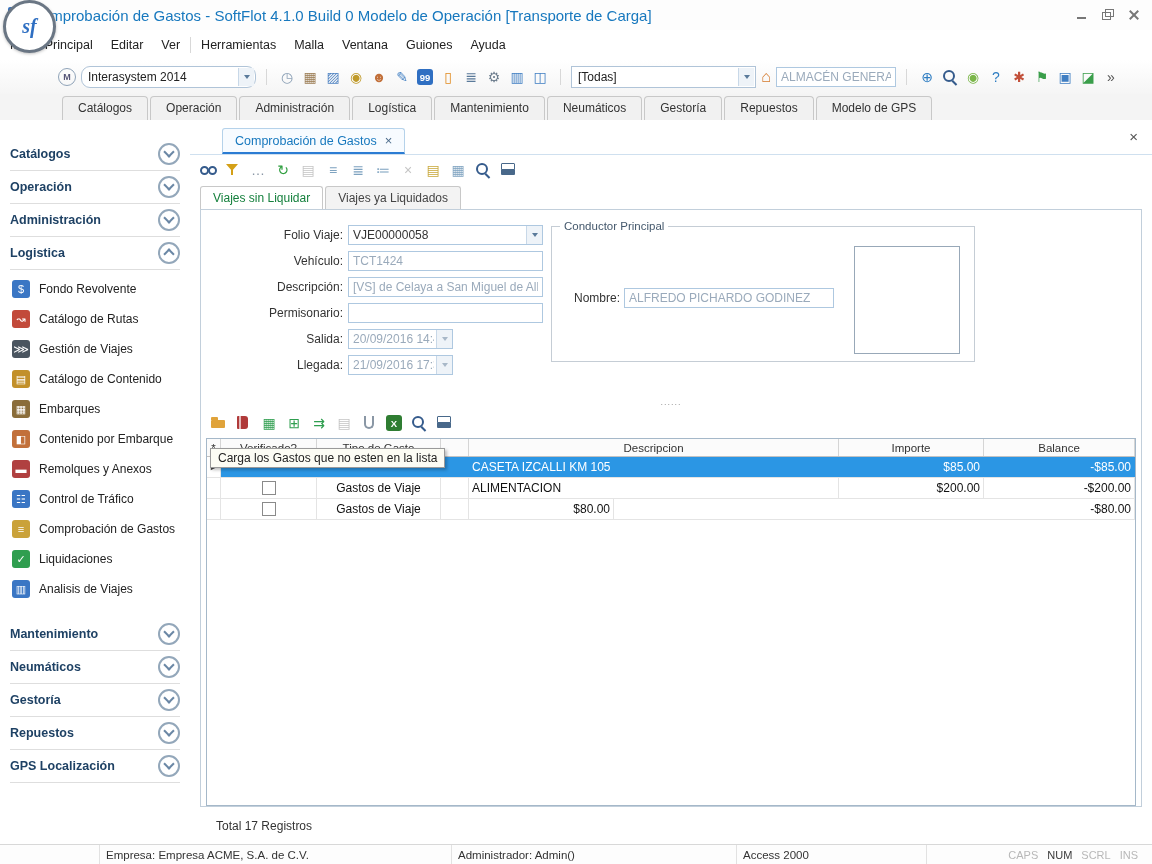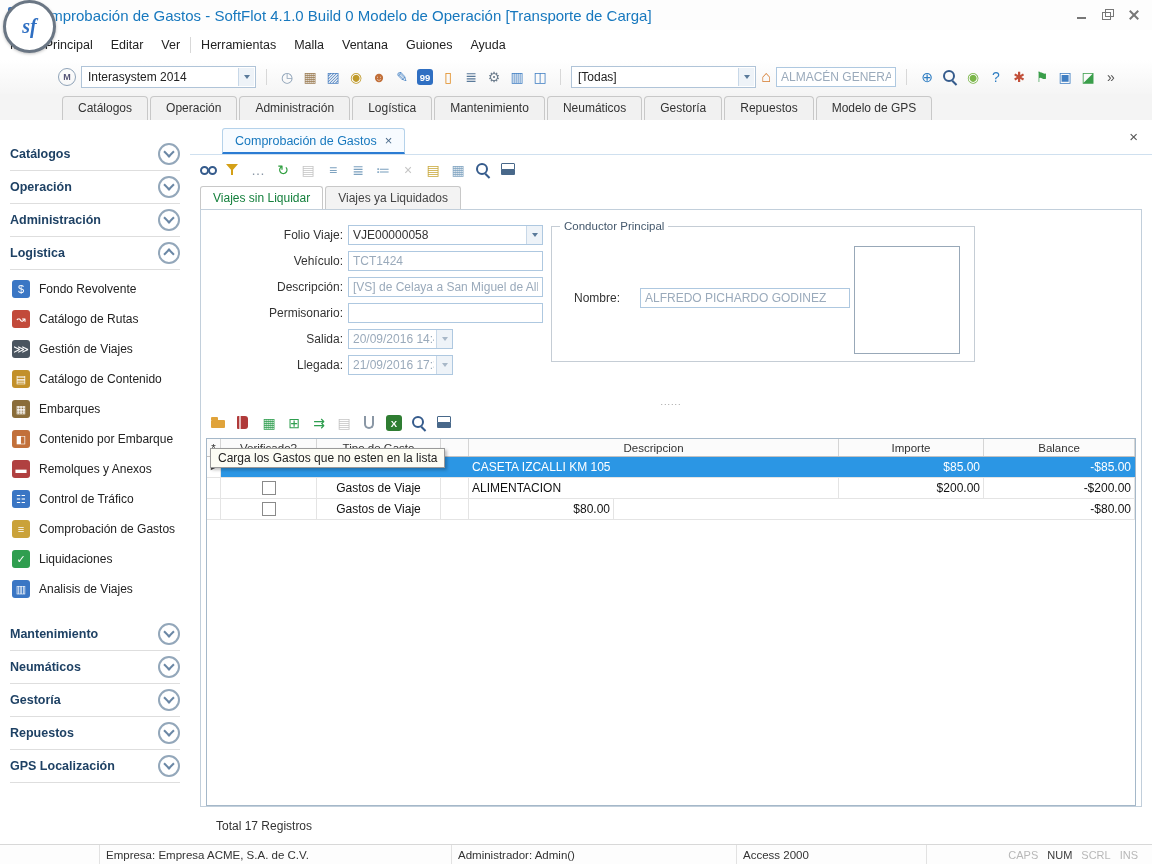--- a/index.html
+++ b/index.html
@@ -29,21 +29,21 @@
   
   .toolbar{position:absolute;left:0;top:60px;right:0;height:34px;display:flex;align-items:center;
            padding-left:58px;border-bottom:1px solid #e2e2e2;background:linear-gradient(#fff,#f5f5f5);}
   .logo{position:absolute;left:3px;top:0px;width:47px;height:47px;border-radius:50%;background:#fff;
         border:3px solid #6a7684;display:flex;align-items:center;justify-content:center;z-index:20;box-shadow:0 1px 3px rgba(0,0,0,.25);}
   .logo i{font-family:"Liberation Serif",serif;font-style:italic;font-weight:bold;font-size:20px;color:#2f6fc2;}
   .mbadge{width:16px;height:16px;border-radius:50%;border:1px solid #8fa3b8;color:#557;display:inline-flex;
           align-items:center;justify-content:center;font-size:9px;font-weight:bold;margin-right:5px;}
   .combo{position:relative;height:22px;border:1px solid #b0c4d8;background:#fff;display:inline-flex;
          align-items:center;padding:0 18px 0 6px;box-sizing:border-box;}
-  .w175{width:175px;} .w185{width:185px;}
+  .w175{width:175px;border-radius:9px;} .w185{width:185px;}
   .cval{font-size:12px;color:#222;white-space:nowrap;overflow:hidden;}
   .carrow{position:absolute;right:1px;top:1px;bottom:1px;width:15px;background:#eef3f8;border-left:1px solid #c8d8e8;
           display:flex;align-items:center;justify-content:center;}
   .carrow::before{content:"";border-left:3.5px solid transparent;border-right:3.5px solid transparent;border-top:4px solid #5a7a9a;}
   .tbgroup{display:flex;align-items:center;gap:3px;}
   .tbi{width:20px;height:20px;display:inline-flex;align-items:center;justify-content:center;font-size:14px;
        position:relative;cursor:default;}
   .ic-badge{width:16px;height:16px;border-radius:3px;font-size:9.5px;font-weight:bold;margin:2px;}
   .ic-mag::before{content:"";position:absolute;left:3px;top:3px;width:8px;height:8px;border:2px solid currentColor;border-radius:50%;}
   .ic-mag::after{content:"";position:absolute;left:13px;top:13px;width:6px;height:2px;background:currentColor;
@@ -104,21 +104,21 @@
          background:#fff;box-sizing:border-box;}
   .form-area{position:relative;height:188px;padding-top:12px;box-sizing:border-box;}
   .frow{display:flex;align-items:center;height:26px;}
   .flabel{width:142px;text-align:right;padding-right:5px;color:#333;font-size:12px;flex:none;}
   .combo2{position:relative;display:inline-flex;}
   .combo2 .fld{padding-right:18px;}
   .combo2.discmb .carrow::before{border-top-color:#a8b8c8;}
   .conductor{position:absolute;left:350px;top:10px;width:424px;height:142px;border:1px solid #c5cdd5;
              margin:0;padding:0;box-sizing:border-box;}
   .conductor legend{font-size:11.5px;color:#44586c;margin-left:8px;padding:0 4px;}
-  .nrow{position:absolute;left:22px;top:56px;display:flex;align-items:center;gap:20px;font-size:12px;color:#333;}
+  .nrow{position:absolute;left:22px;top:56px;display:flex;align-items:center;gap:4px;font-size:12px;color:#333;}
   .photo{position:absolute;right:14px;top:14px;width:104px;height:106px;border:1px solid #98a8b8;background:#fff;}
   .dots{height:12px;text-align:center;color:#999;font-size:9px;letter-spacing:1px;line-height:8px;}
   .gtoolbar{height:26px;display:flex;align-items:center;gap:5px;padding-left:8px;}
 
   
   .grid{flex:1;margin:2px 5px 0 5px;border:1px solid #a5b8c9;display:flex;flex-direction:column;background:#fff;overflow:hidden;}
   .ghead{display:flex;height:17px;border-bottom:1px solid #c2c2c2;background:#fbfbfb;flex:none;}
   .hcell{border-right:1px solid #d5d5d5;display:flex;align-items:center;justify-content:center;
          font-size:11.5px;color:#333;box-sizing:border-box;white-space:nowrap;overflow:hidden;}
   .c0{width:14px;flex:none;} .c1{width:96px;flex:none;} .c2{width:124px;flex:none;} .c3{width:28px;flex:none;}

